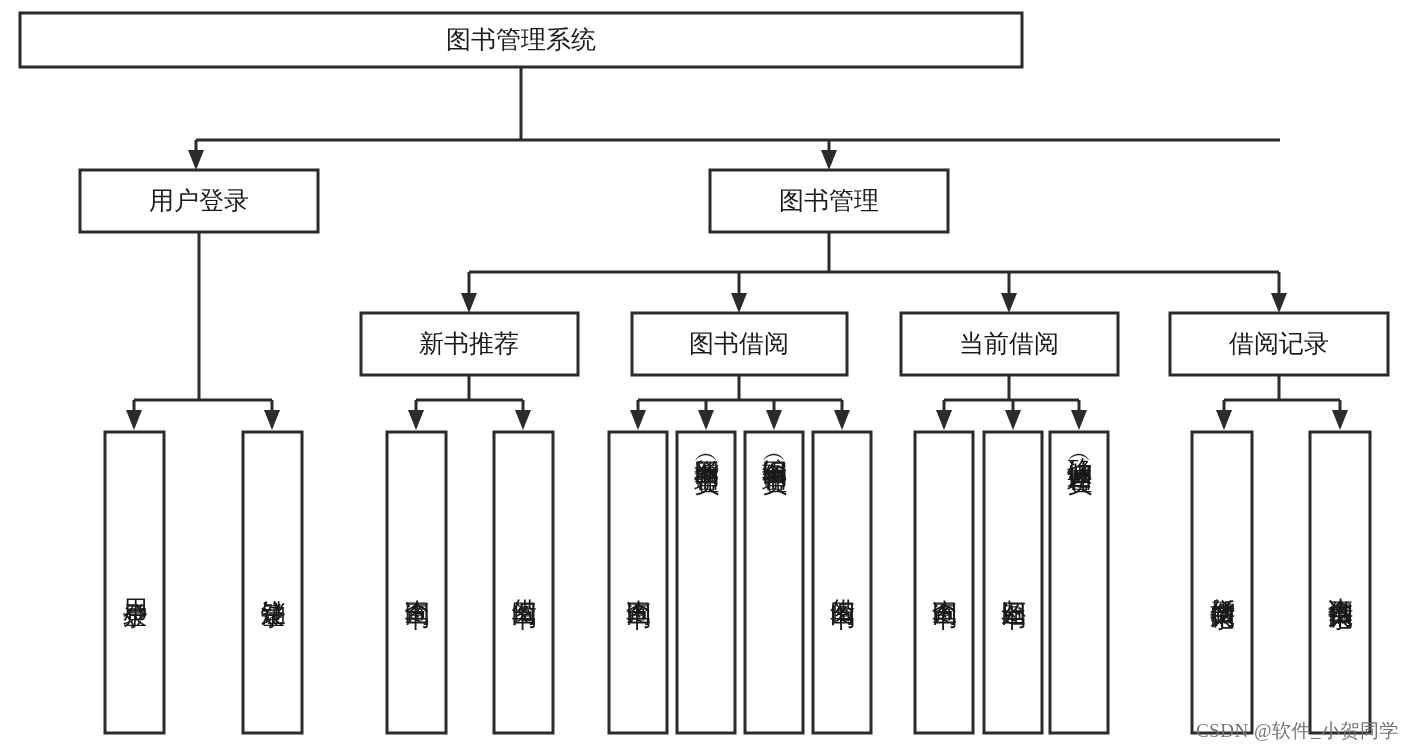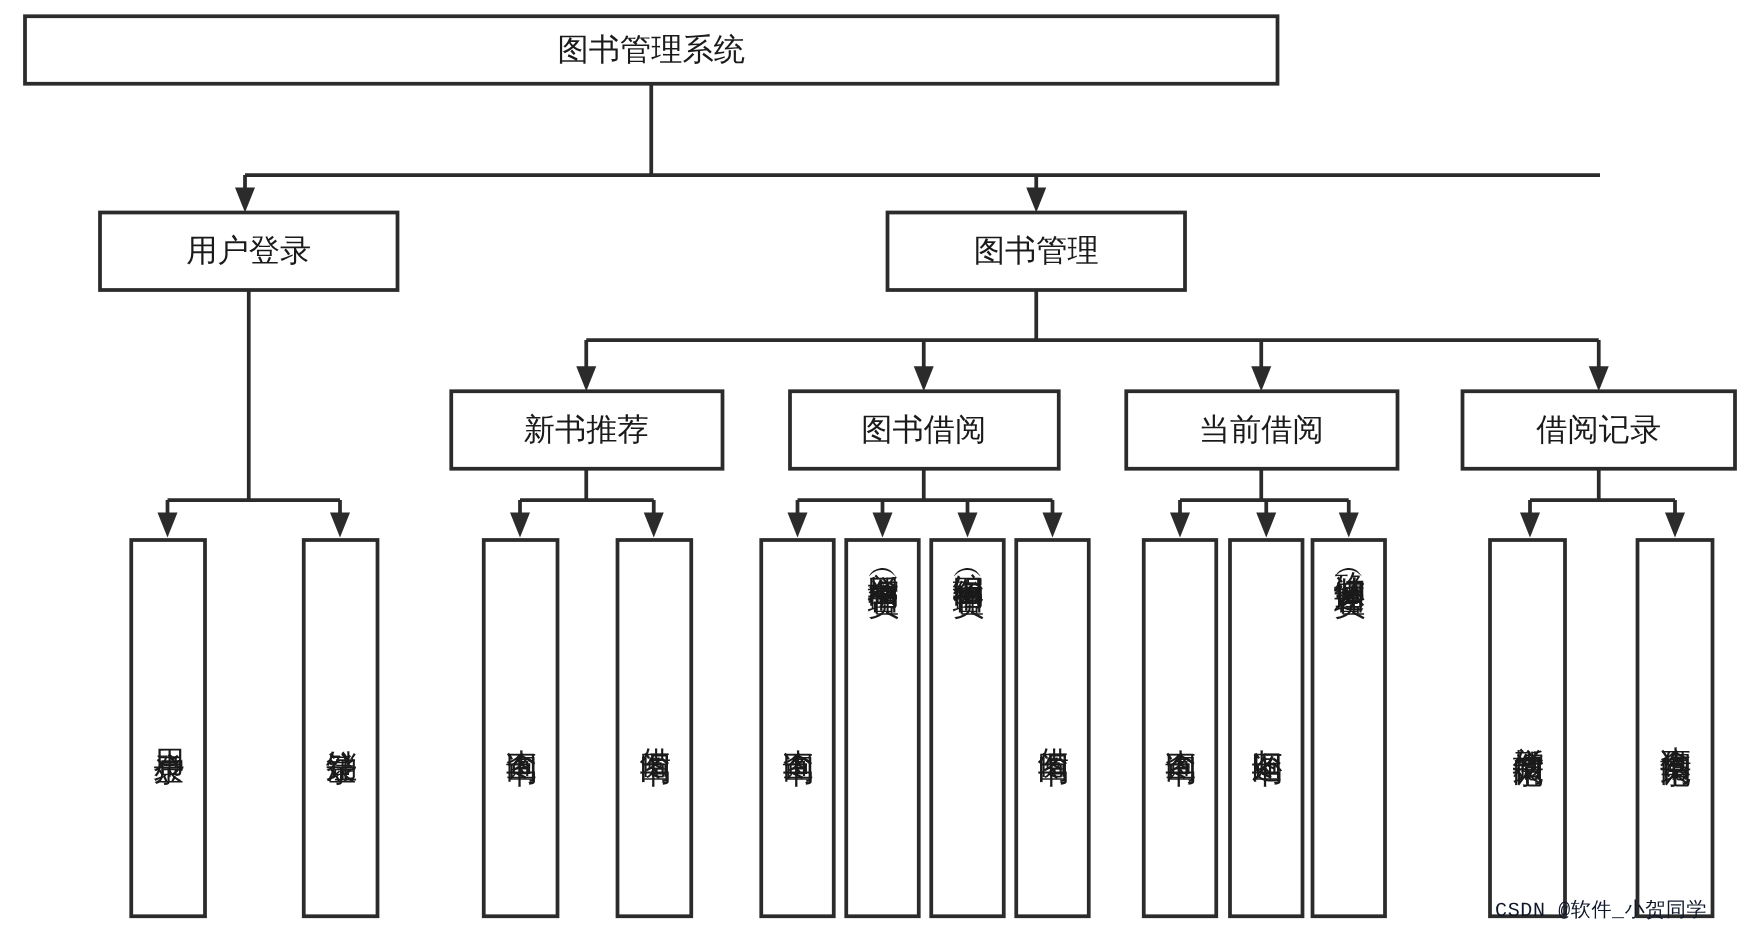--- a/index.html
+++ b/index.html
@@ -60,23 +60,23 @@
     align-items: center;
     justify-content: center;
     text-align: center;
     pointer-events: none;
   }
   .node-label-v.top-align {
     justify-content: flex-start;
   }
   .watermark {
     position: absolute;
-    font-family: Liberation Mono, monospace;
-    font-size: 16px;
-    color: #0f172a;
+    font-family: Liberation Serif, serif;
+    font-size: 19px;
+    color: #737373;
     white-space: nowrap;
     letter-spacing: 0.5px;
   }
 </style>
 </head>
 <body>
 
 <div id="canvas">
 
   <svg class="diagram" viewBox="0 0 1405 747">

